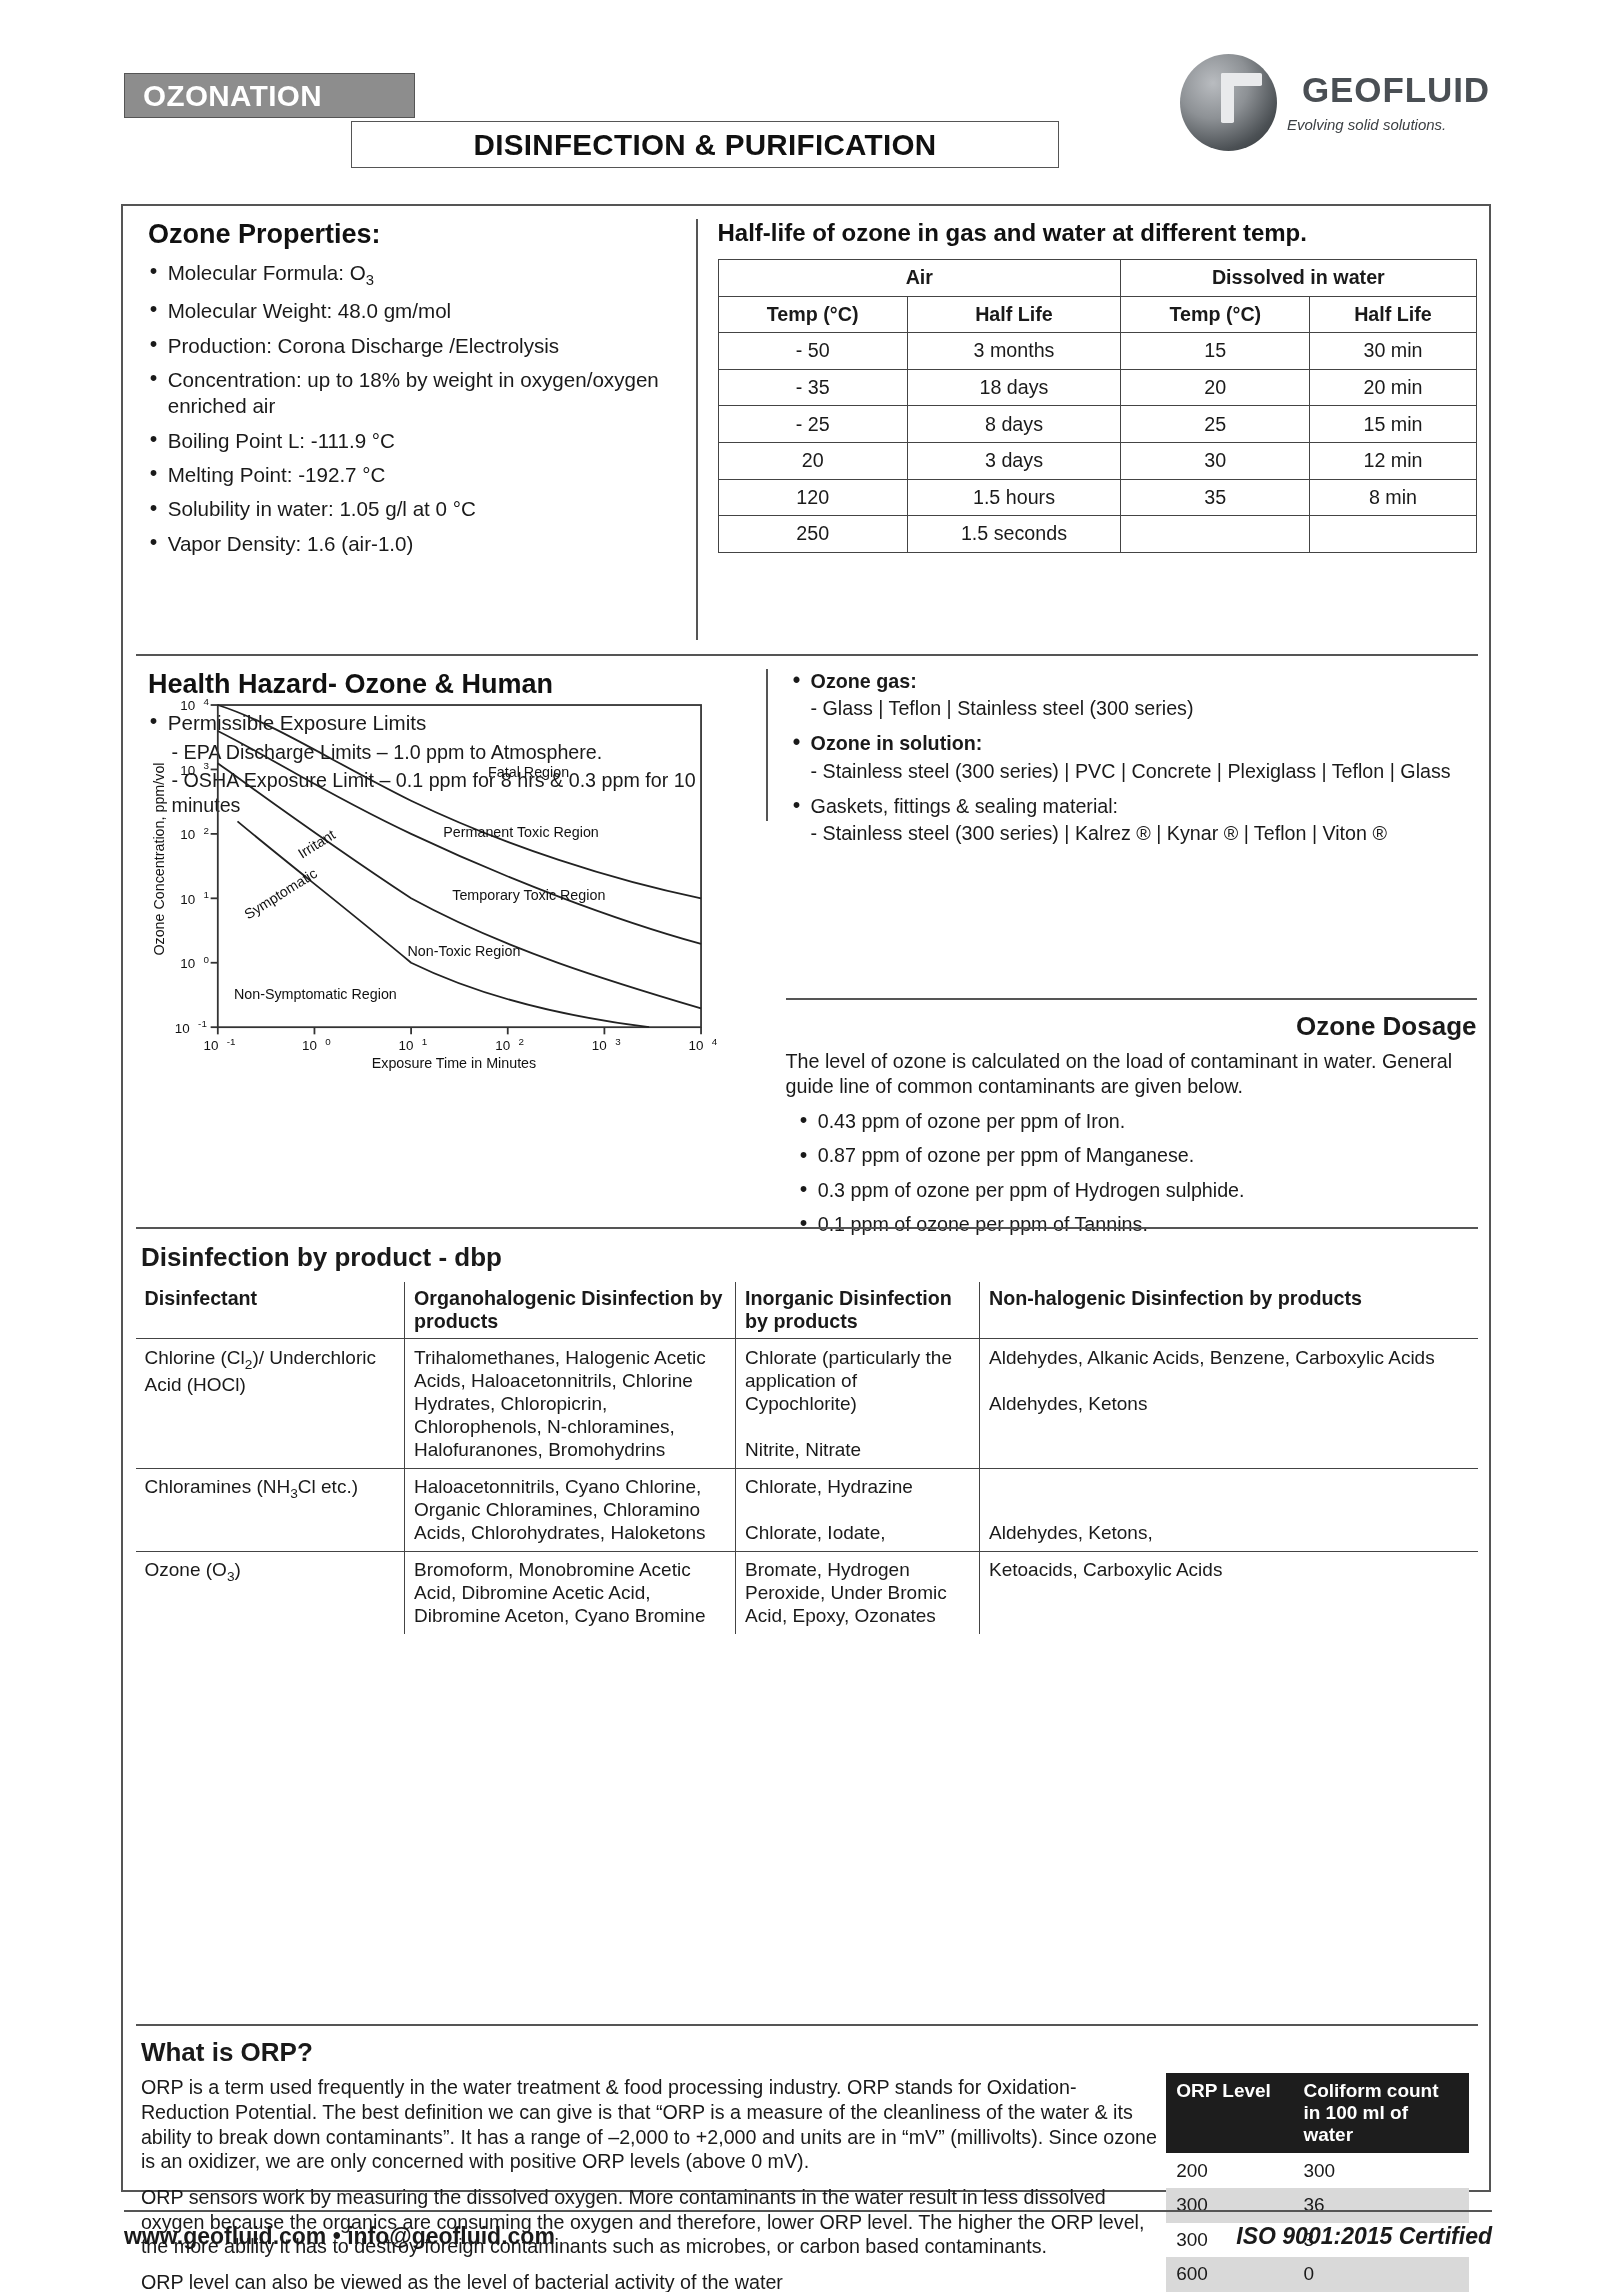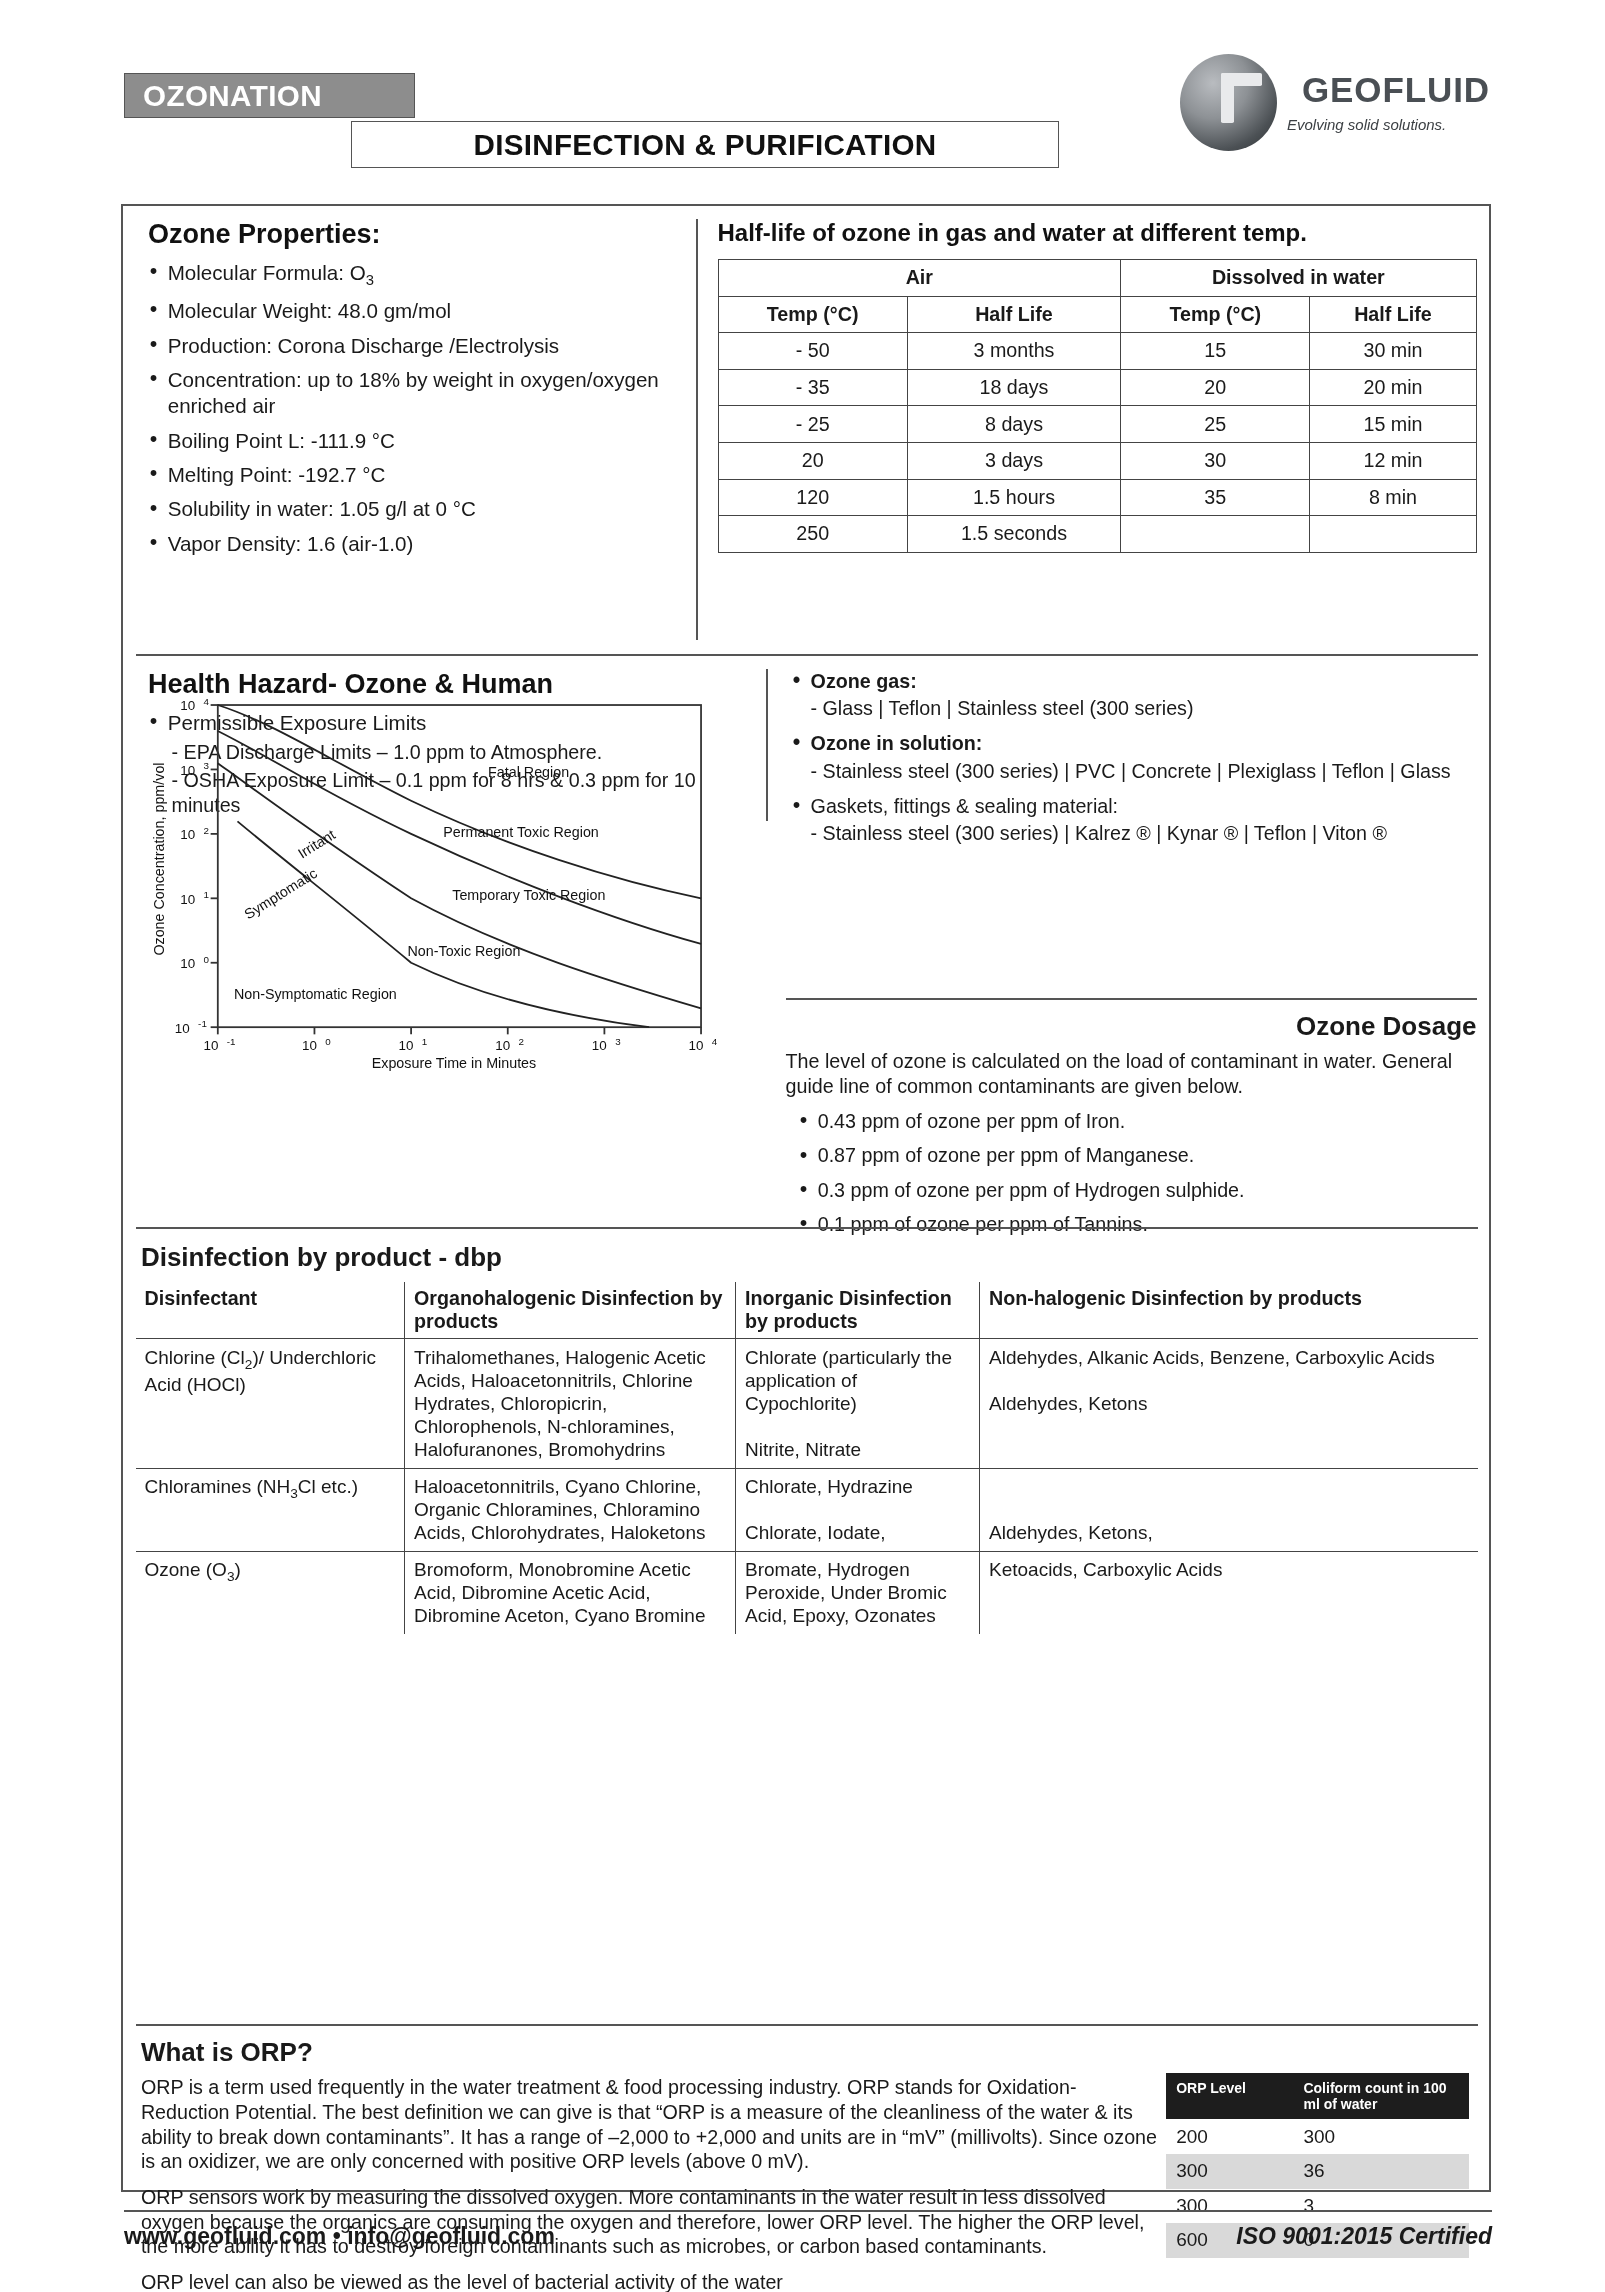--- a/index.html
+++ b/index.html
@@ -100,21 +100,21 @@
   table.dbp tr:last-child td { border-bottom:none; }
   table.dbp th:first-child, table.dbp td:first-child { border-left:none; }
 
   
   .row4 { position:absolute; left:12.5px; top:1818px; width:1342px; border-top:2.7px solid #555; padding-top:10.7px; }
   .row4 h2 { font-size:26px; font-weight:bold; margin:0 0 7.2px 5.4px; }
   .orp-text { width:1025px; }
   .orp-text p { font-size:19.7px; line-height:1.26; margin:0 0 10.7px 5.4px; }
   .orp-table { position:absolute; right:9px; top:47px; width:303px; }
   table.orp { width:100%; border-collapse:collapse; }
-  table.orp th { background:#1d1d1d; color:#fff; font-size:14px; font-weight:bold; padding:7.2px 10.7px; text-align:left; vertical-align:top;margin-top:16px; }
+  table.orp th { background:#1d1d1d; color:#fff; font-size:19px; font-weight:bold; padding:7.2px 10.7px; text-align:left; vertical-align:top;margin-top:16px; }
   table.orp td { font-size:19px; padding:6.3px 10.7px; }
   table.orp tr.alt td { background:#d9d9d9; }
 
   
   .footer { position:absolute; left:124px; top:2210px; width:1368px; }
   .footer .line { border-top:2.7px solid #555; width:100%; }
   .footer .left { position:absolute; left:0; top:12.5px; font-size:23px; font-weight:bold; }
   .footer .right { position:absolute; right:0; top:12.5px; font-size:23px; font-style:italic; font-weight:bold; }
 </style>
 </head>

